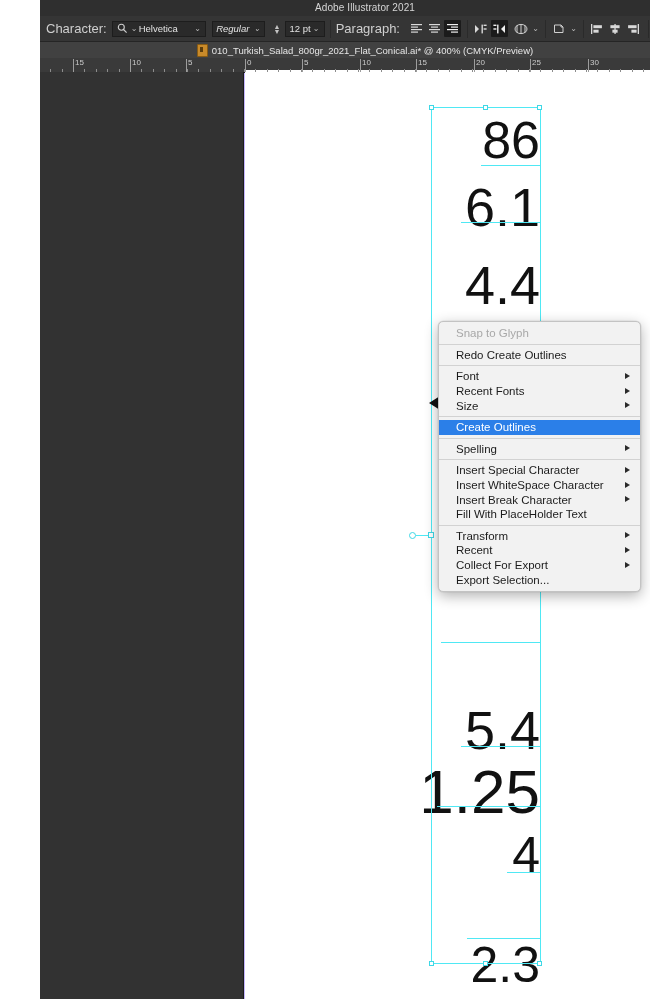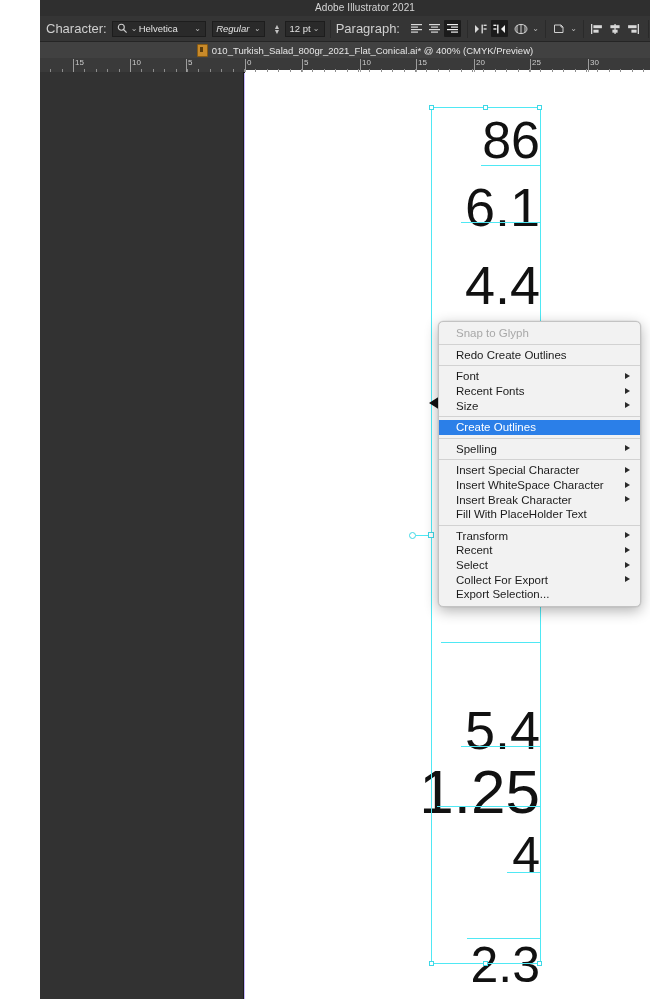--- a/index.html
+++ b/index.html
@@ -584,24 +584,20 @@
       <div class="ctx-sep"></div>
       <div class="ctx-item">
         <span>Transform</span>
         <span class="arrow"></span>
       </div>
       <div class="ctx-item">
         <span>Recent</span>
         <span class="arrow"></span>
       </div>
       <div class="ctx-item">
-        <span>Select</span>
-        <span class="arrow"></span>
-      </div>
-      <div class="ctx-item">
         <span>Collect For Export</span>
         <span class="arrow"></span>
       </div>
       <div class="ctx-item">
         <span>Export Selection...</span>
       </div>
     </div>
 
 </div>
 

